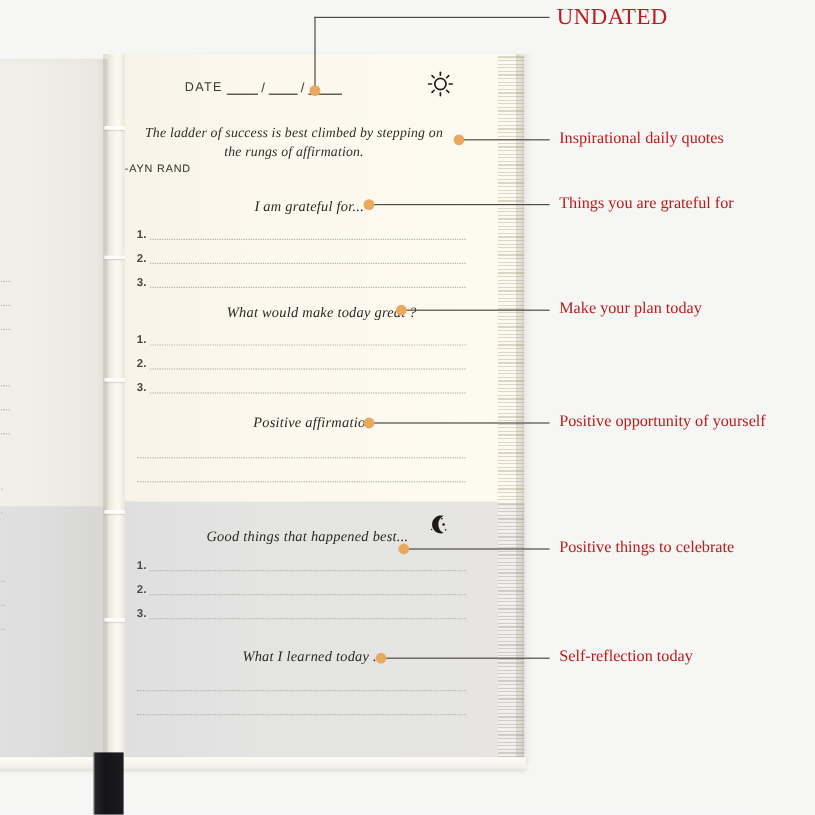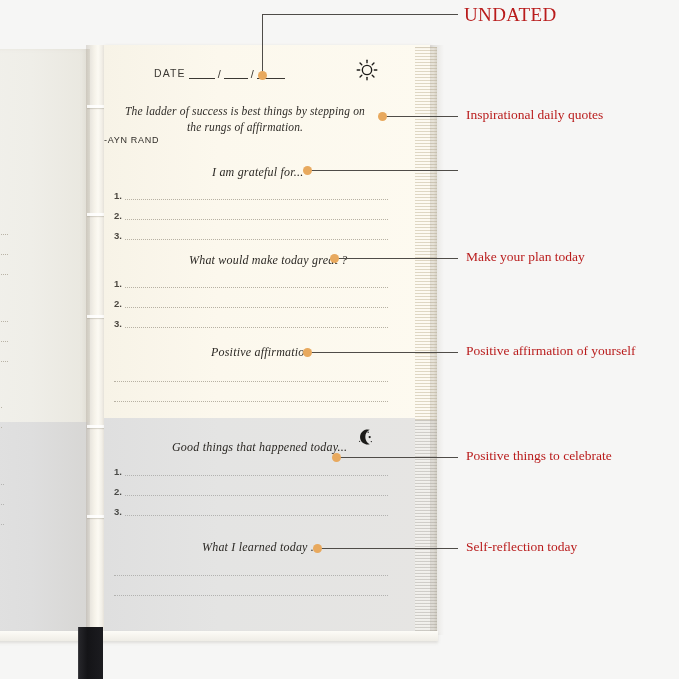--- a/index.html
+++ b/index.html
@@ -311,21 +311,21 @@
               <line x1="20" y1="12" x2="22.7" y2="12"></line>
               <line x1="4.4" y1="4.4" x2="6.3" y2="6.3"></line>
               <line x1="17.7" y1="17.7" x2="19.6" y2="19.6"></line>
               <line x1="4.4" y1="19.6" x2="6.3" y2="17.7"></line>
               <line x1="17.7" y1="6.3" x2="19.6" y2="4.4"></line>
             </g>
           </svg>
         </span>
 
         <div class="quote">
-          <span>The ladder of success is best things by stepping on</span><br>
+          <span>The ladder of success is best climbed by stepping on</span><br>
           <span>the rungs of affirmation.</span>
         </div>
         <div class="quote-author">-AYN RAND</div>
 
         <div class="prompt" style="left:108px; top:120px;">I am grateful for...</div>
         <div class="lines" style="left:10px; right:42px; top:136px;">
           <div class="line-row">
             <span class="line-num">1.</span>
             <span class="dotline"></span>
           </div>
@@ -368,21 +368,21 @@
         <span class="icon-moon">
           <svg width="20" height="20" viewBox="0 0 24 24">
             <path d="M16.5 3.4a9 9 0 1 0 0 17.2A9.6 9.6 0 0 1 16.5 3.4Z" fill="#1c1b19"></path>
             <circle cx="16.4" cy="12.1" r="1.35" fill="#1c1b19"></circle>
             <circle cx="14.6" cy="6.2" r="0.85" fill="#1c1b19"></circle>
             <circle cx="18.4" cy="17.5" r="0.8" fill="#1c1b19"></circle>
             <circle cx="4.3" cy="17.2" r="0.75" fill="#1c1b19"></circle>
           </svg>
         </span>
 
-        <div class="prompt evening-prompt" style="left:68px; top:395px;">Good things that happened today...</div>
+        <div class="prompt evening-prompt" style="left:68px; top:395px;">Good things that happened best...</div>
         <div class="lines evening" style="left:10px; right:42px; top:412px;">
           <div class="line-row">
             <span class="line-num">1.</span>
             <span class="dotline"></span>
           </div>
           <div class="line-row">
             <span class="line-num">2.</span>
             <span class="dotline"></span>
           </div>
           <div class="line-row">
@@ -415,28 +415,29 @@
   <div class="ann-vline" style="left:262px; top:14px; height:62px;"></div>
   <div class="ann-line" style="left:262px; top:14px; width:196px;"></div>
   <div class="ann-label big" style="left:464px; top:4px;">UNDATED</div>
 
   <div class="ann-dot" style="left:378px; top:112px;"></div>
   <div class="ann-line" style="left:386px; top:116px; width:72px;"></div>
   <div class="ann-label" style="left:466px; top:107px;">Inspirational daily quotes</div>
 
   <div class="ann-dot" style="left:303px; top:166px;"></div>
   <div class="ann-line" style="left:311px; top:170px; width:147px;"></div>
+  <div class="ann-label" style="left:466px; top:161px;">Things you are grateful for</div>
 
   <div class="ann-dot" style="left:330px; top:254px;"></div>
   <div class="ann-line" style="left:338px; top:258px; width:120px;"></div>
   <div class="ann-label" style="left:466px; top:249px;">Make your plan today</div>
 
   <div class="ann-dot" style="left:303px; top:348px;"></div>
   <div class="ann-line" style="left:311px; top:352px; width:147px;"></div>
-  <div class="ann-label" style="left:466px; top:343px;">Positive affirmation of yourself</div>
+  <div class="ann-label" style="left:466px; top:343px;">Positive opportunity of yourself</div>
 
   <div class="ann-dot" style="left:332px; top:453px;"></div>
   <div class="ann-line" style="left:340px; top:457px; width:118px;"></div>
   <div class="ann-label" style="left:466px; top:448px;">Positive things to celebrate</div>
 
   <div class="ann-dot" style="left:313px; top:544px;"></div>
   <div class="ann-line" style="left:321px; top:548px; width:137px;"></div>
   <div class="ann-label" style="left:466px; top:539px;">Self-reflection today</div>
 
 </div>

